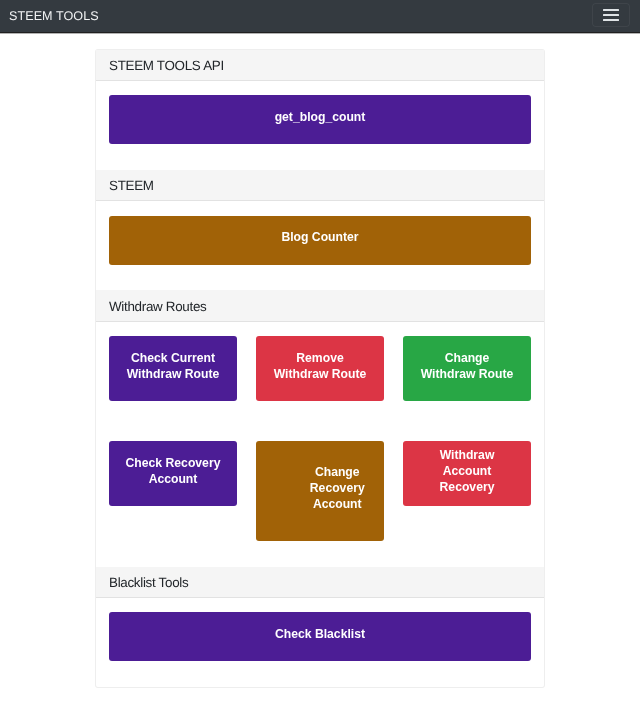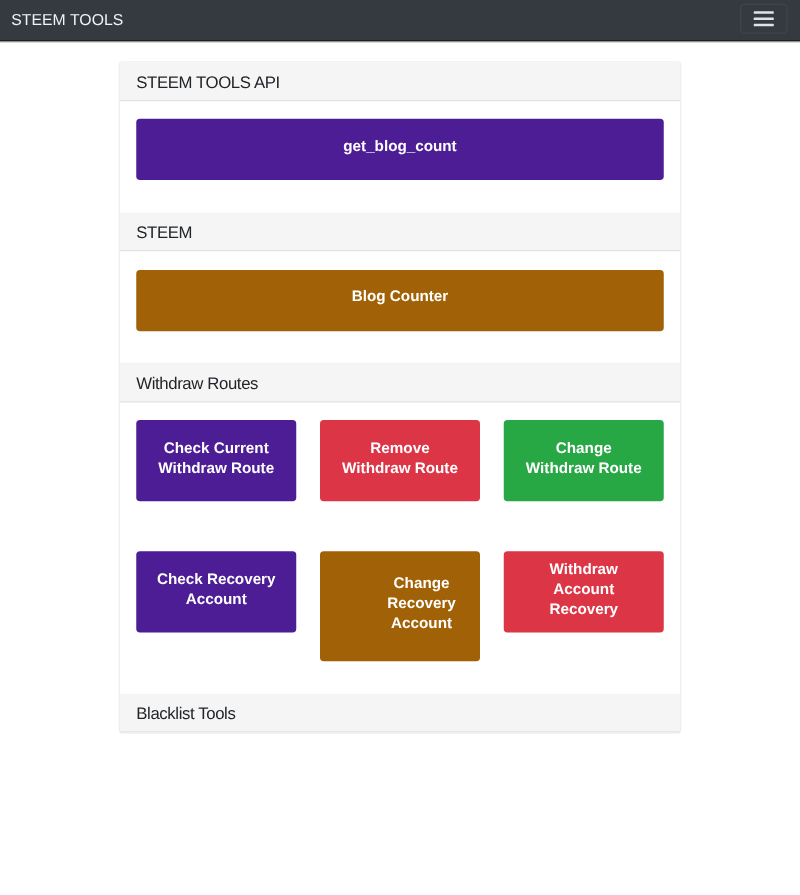--- a/index.html
+++ b/index.html
@@ -74,21 +74,21 @@
     padding:0 13.5px 5.5px 13.5px;
   }
   .btn-block { width:100%; height:49px; margin-bottom:11.4px; }
   .btn-info { background:#4c1d95; }
   .btn-warning { background:#a16207; }
   .btn-success { background:#28a745; }
   .btn-danger { background:#dc3545; }
   .row { display:flex; justify-content:space-between; align-items:flex-start; margin-bottom:11.4px; }
   .row .btn { width:128px; }
   .h65 { height:65px; }
-  .h80 { height:88px;padding-left:48px; }
+  .h80 { height:100px;padding-left:48px; }
 </style>
 </head>
 <body>
 
 <div class="navbar">
   <span class="navbar-brand">STEEM TOOLS</span>
   <button class="navbar-toggler">
     <span class="toggler-icon">
       <span class="bar"></span>
       <span class="bar"></span>
@@ -116,14 +116,17 @@
       </div>
     </div>
     <div class="card-body">
       <div class="row">
         <button class="btn btn-info h65">Check Recovery Account</button>
         <button class="btn btn-warning h80">Change Recovery Account</button>
         <button class="btn btn-danger h65">Withdraw Account Recovery</button>
       </div>
     </div>
     <div class="card-header">Blacklist Tools</div>
+    <div class="card-body">
+      <button class="btn btn-block btn-info">Check Blacklist</button>
+    </div>
   </div>
 </div>
 
 </body></html>

